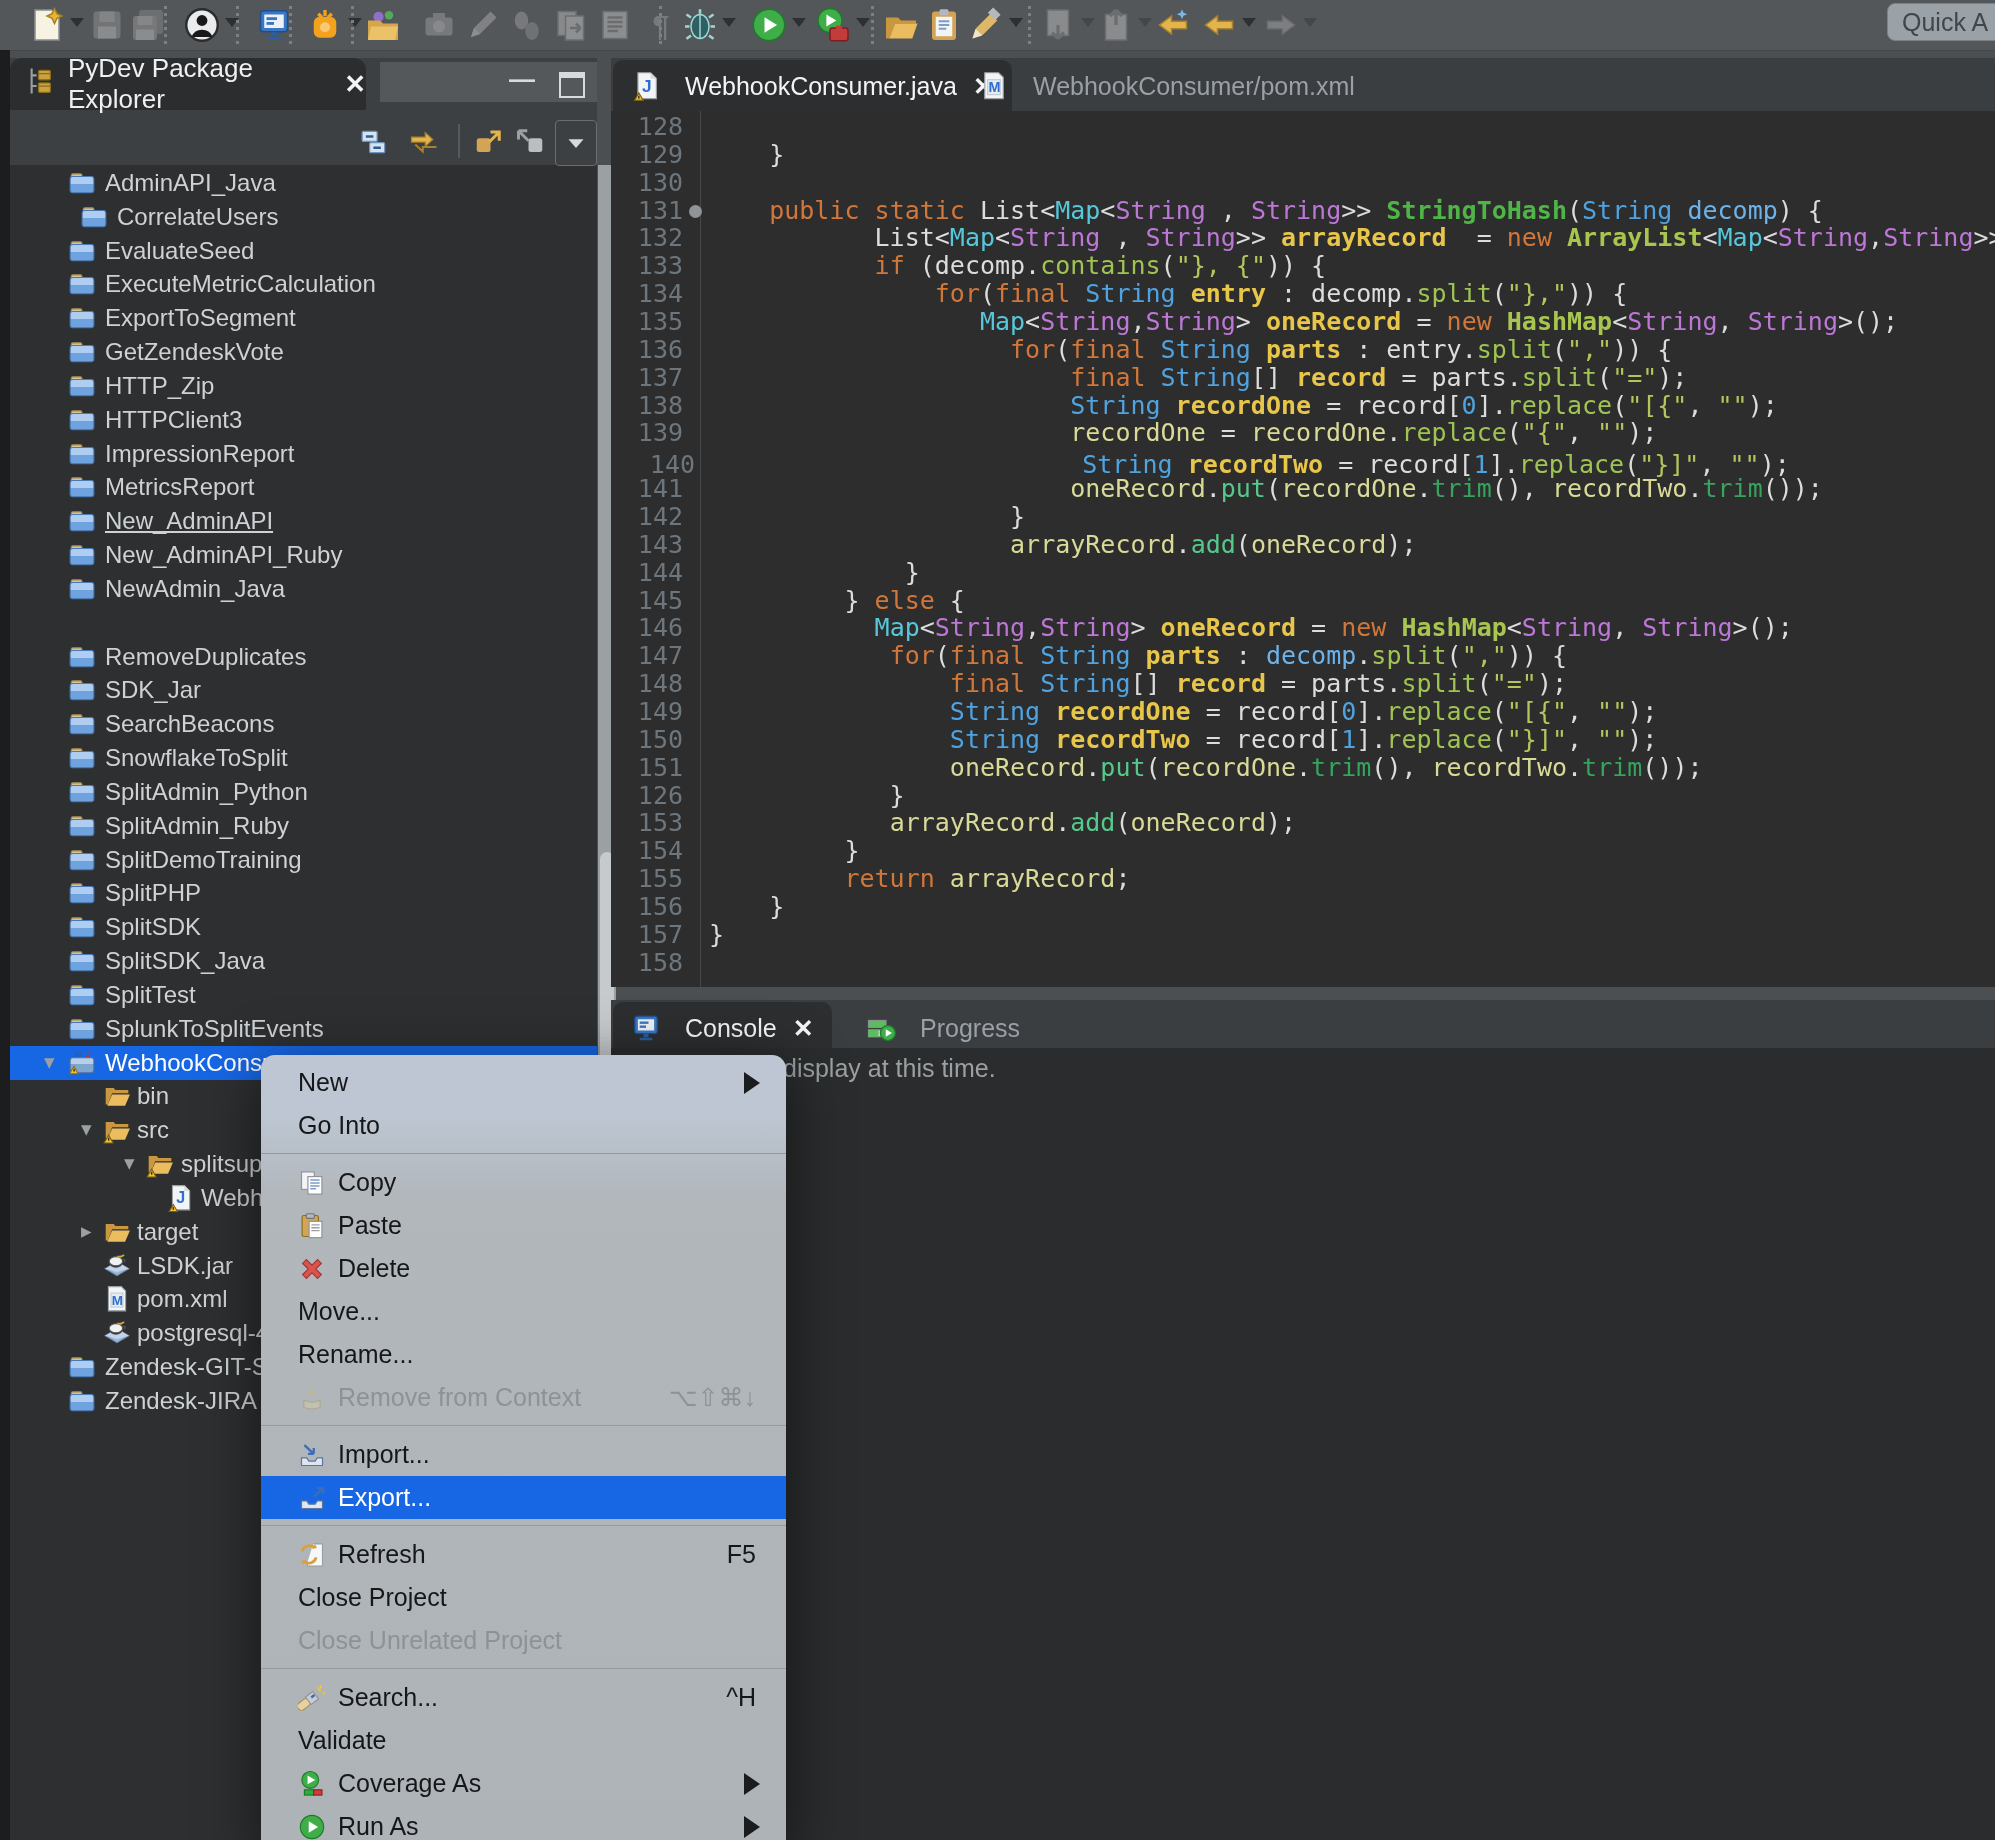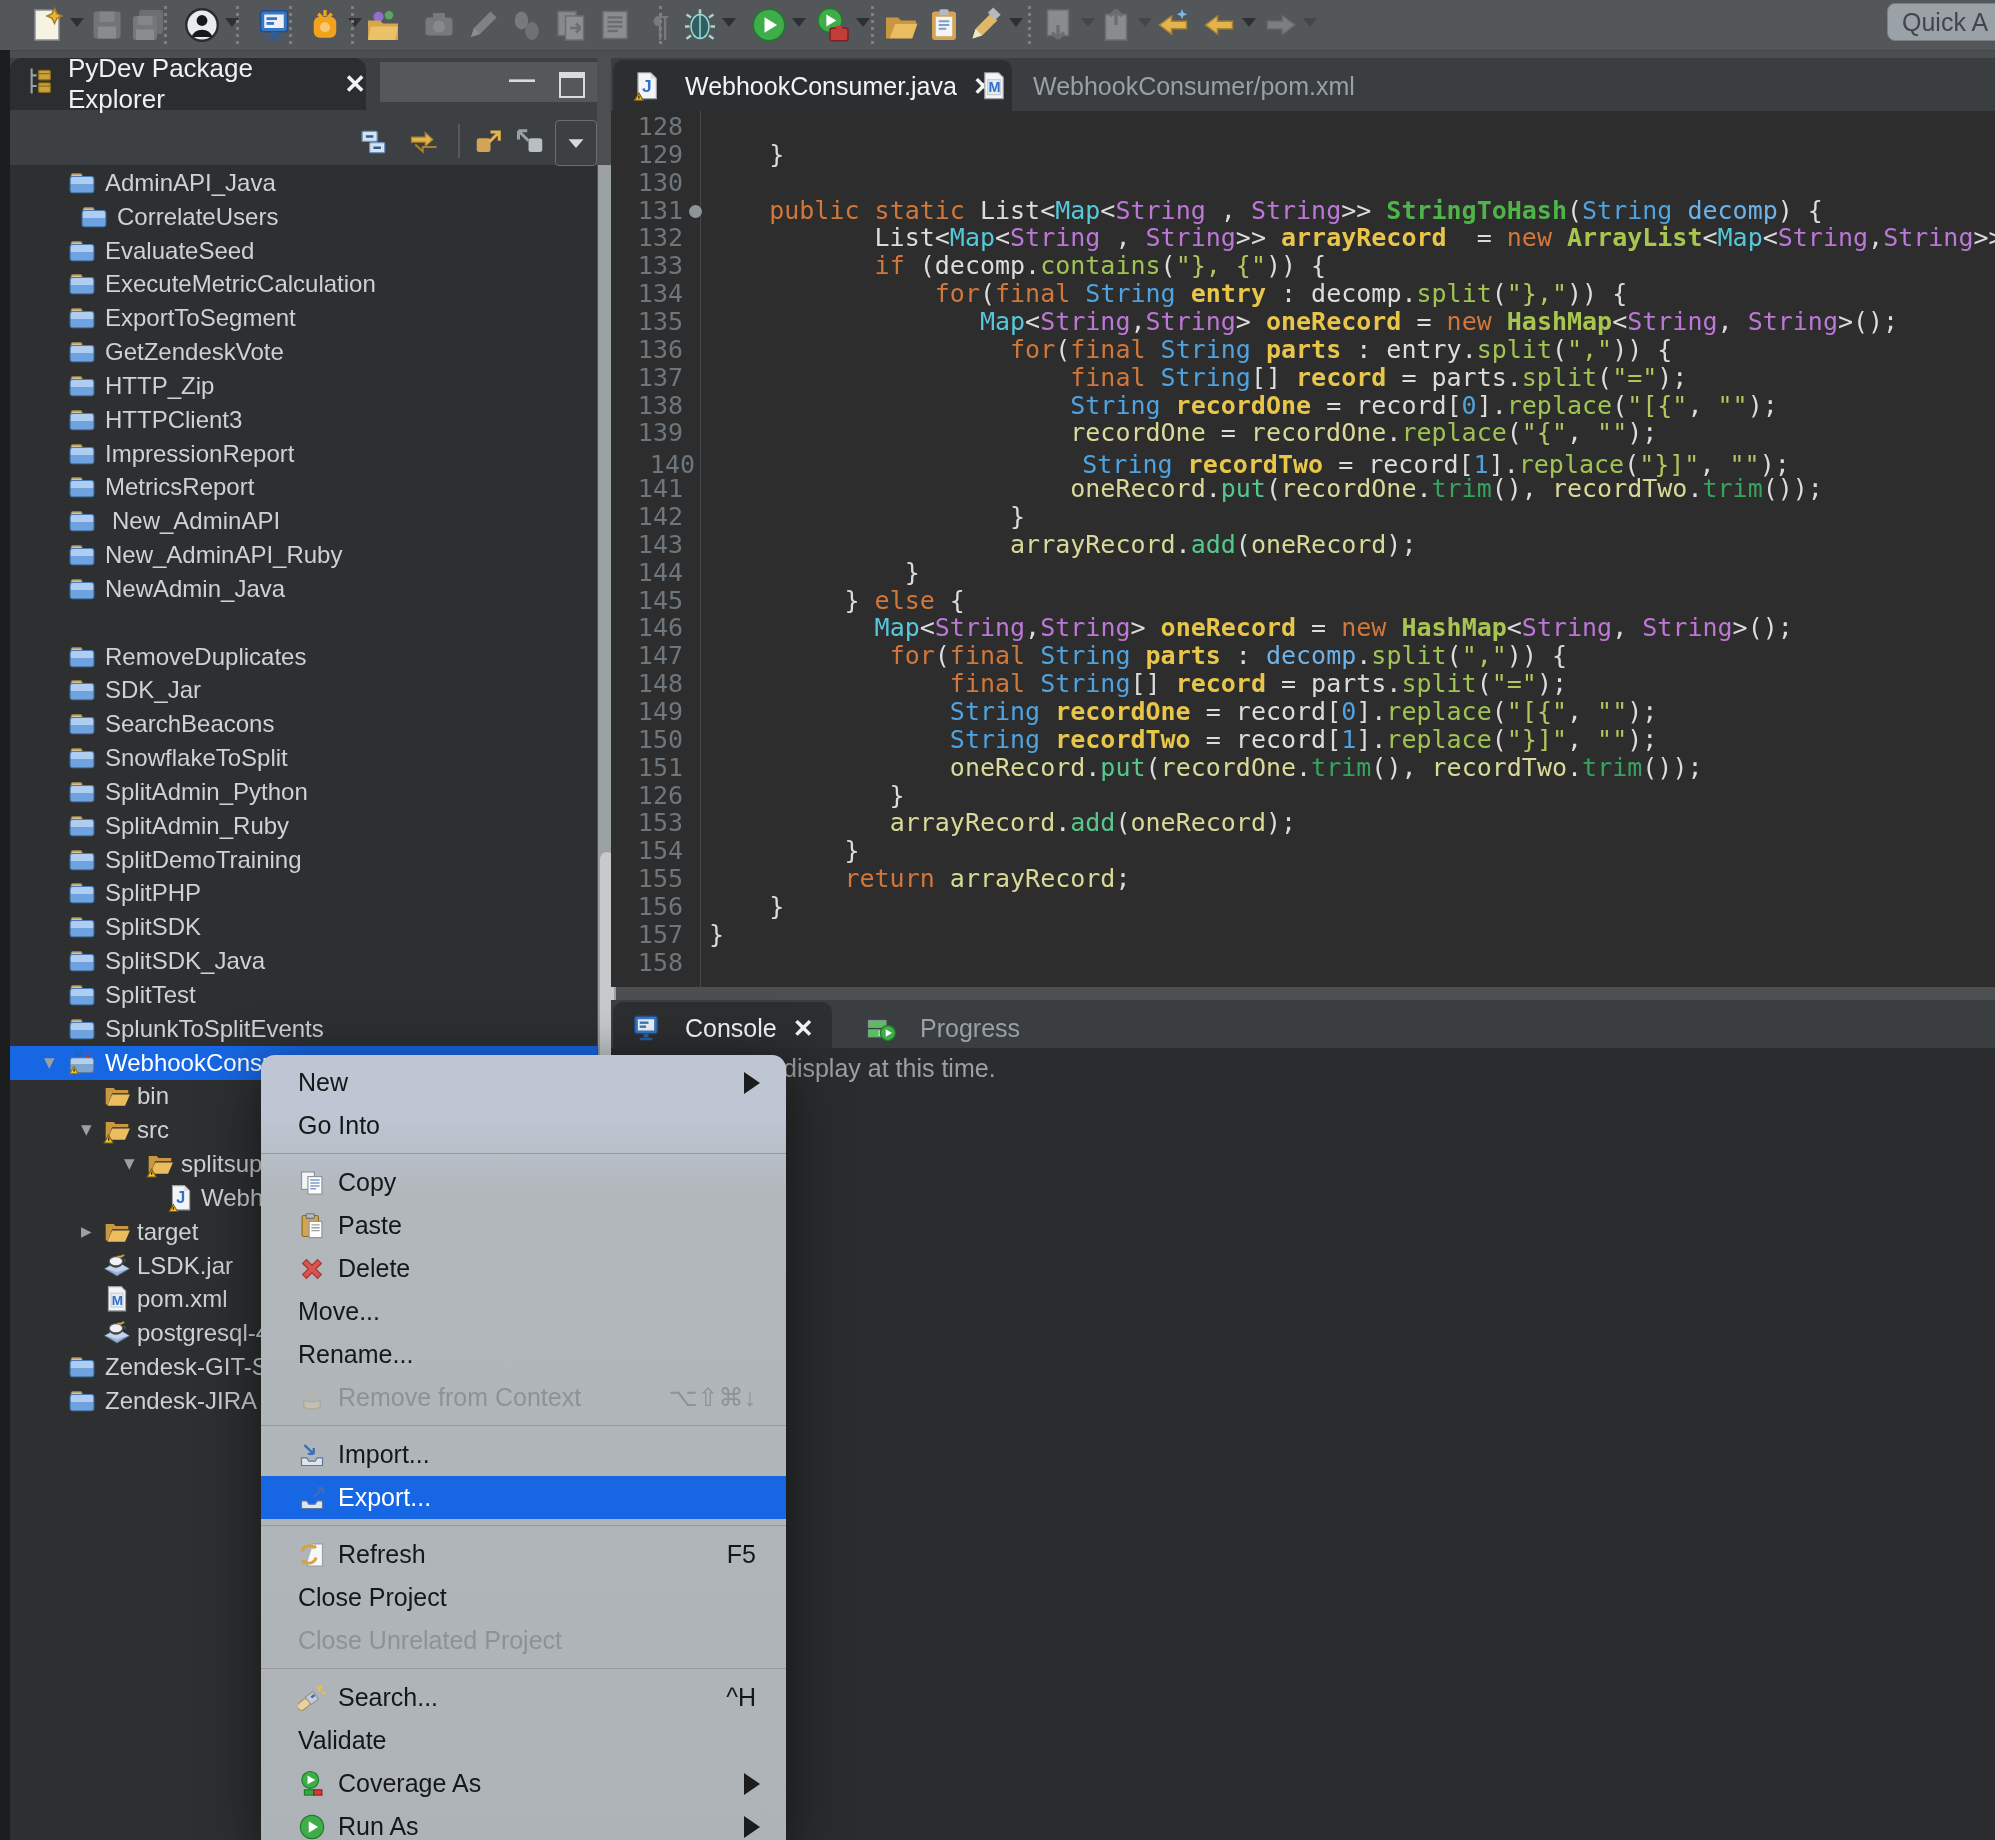--- a/index.html
+++ b/index.html
@@ -403,21 +403,21 @@
             </svg></span>
           <span class="lbl" style="left: 95px;">MetricsReport</span>
         </div>
         <div class="abs trow" style="top: 339px;">
           <span class="ticon" style="left: 58px;"><svg viewBox="0 0 26 26">
               <rect x="3" y="4.5" width="10" height="7" rx="1.5" fill="#d8c290" stroke="#9d8a55"></rect>
               <rect x="2" y="7" width="22" height="15" rx="2.5" fill="#6fa3e0"></rect>
               <path d="M2 9.5a2.5 2.5 0 012.5-2.5h17A2.5 2.5 0 0124 9.5V14H2z" fill="#aecdf0"></path>
               <rect x="2" y="7" width="22" height="15" rx="2.5" fill="none" stroke="#4a7ab5"></rect>
             </svg></span>
-          <span class="lbl" style="left: 102px;">New_AdminAPI</span>
+          <span class="lbl" style="left: 95px; text-decoration: underline;">New_AdminAPI</span>
         </div>
         <div class="abs trow" style="top: 373px;">
           <span class="ticon" style="left: 58px;"><svg viewBox="0 0 26 26">
               <rect x="3" y="4.5" width="10" height="7" rx="1.5" fill="#d8c290" stroke="#9d8a55"></rect>
               <rect x="2" y="7" width="22" height="15" rx="2.5" fill="#6fa3e0"></rect>
               <path d="M2 9.5a2.5 2.5 0 012.5-2.5h17A2.5 2.5 0 0124 9.5V14H2z" fill="#aecdf0"></path>
               <rect x="2" y="7" width="22" height="15" rx="2.5" fill="none" stroke="#4a7ab5"></rect>
             </svg></span>
           <span class="lbl" style="left: 95px;">New_AdminAPI_Ruby</span>
         </div>

